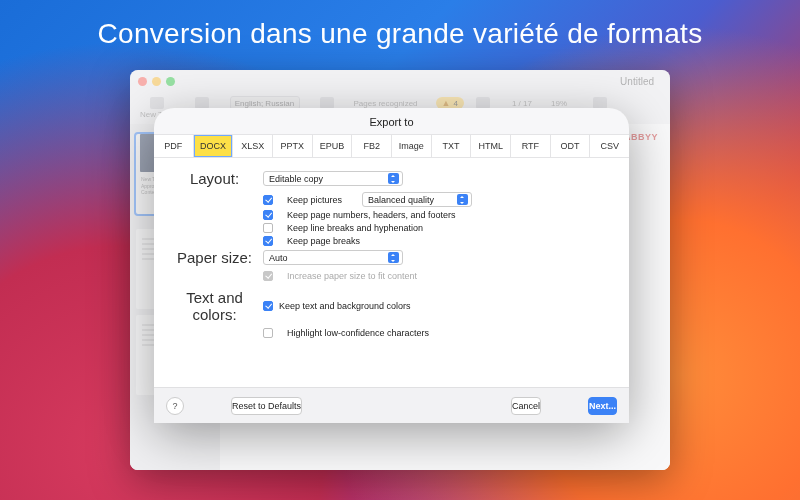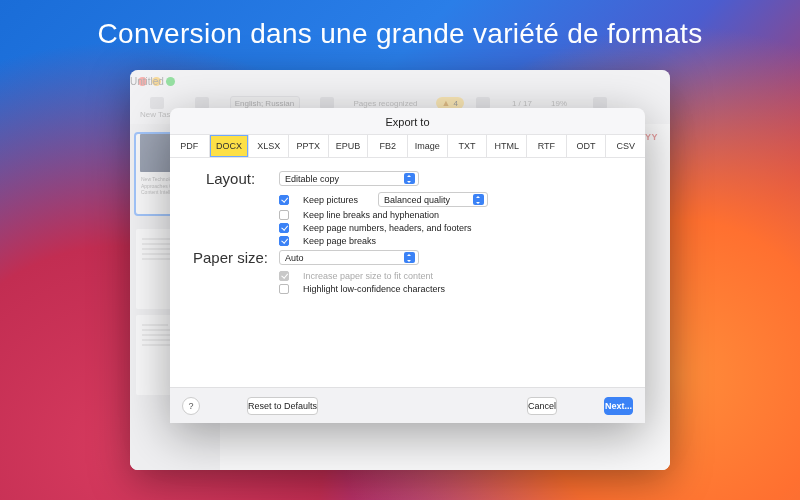--- a/index.html
+++ b/index.html
@@ -23,21 +23,21 @@
     position: absolute; left: 130px; top: 70px; width: 540px; height: 400px;
     background: #f2f2f4; border-radius: 8px; box-shadow: 0 10px 40px rgba(0,0,0,.35);
     overflow: hidden;
   }
   .dim-overlay { position:absolute; inset:0; background:rgba(242,242,244,.55); pointer-events:none; z-index:1; }
 
   .titlebar { height: 22px; display:flex; align-items:center; padding:0 8px; position:relative; }
   .traffic { display:flex; gap:5px; }
   .dot { width:9px; height:9px; border-radius:50%; }
   .dot.r{background:#ff5f57}.dot.y{background:#ffbd2e}.dot.g{background:#28c940}
-  .win-title { position:absolute; left:0; right:0; text-align:left; font-size:10px; color:#666; }
+  .win-title { position:absolute; left:0; right:16px; text-align:right; font-size:10px; color:#666; }
 
   .toolbar { height:32px; display:flex; align-items:center; gap:8px; padding:0 10px; font-size:8px; color:#888; }
   .tb-item { display:flex; flex-direction:column; align-items:center; gap:1px; }
   .tb-icon { width:14px; height:12px; background:#d0d0d4; border-radius:2px; }
   .tb-lang { min-width:70px; height:14px; background:#eaeaec; border:1px solid #d0d0d4; border-radius:3px; font-size:8px; color:#666; display:flex; align-items:center; padding:0 4px; }
   .badge { background:#ffd666; border-radius:7px; padding:1px 6px; font-size:8px; color:#333; display:flex; align-items:center; gap:3px; }
   .warn { color:#c87a00; font-size:9px; }
 
   .app-body { display:flex; height:calc(100% - 54px); }
   .sidebar { width:90px; background:#ececee; padding:6px; display:flex; flex-direction:column; gap:6px; overflow:hidden; }
@@ -47,22 +47,22 @@
   .thumb1 .hero { height:38px; background:linear-gradient(135deg,#3a4a6a,#1a2a4a); margin:4px; border-radius:1px; }
   .thumb1 .txt { font-size:5px; color:#888; padding:0 5px; line-height:1.3; }
   .thumb-num { font-size:7px; color:#666; text-align:center; margin-top:2px; }
   .thumb2,.thumb3 { height:80px; padding:6px; }
   .thumb2 .line,.thumb3 .line { height:2px; background:#ddd; margin:3px 0; }
   .content { flex:1; background:#fff; position:relative; }
   .content-logo { position:absolute; right:12px; top:8px; font-size:9px; font-weight:bold; color:#d03030; letter-spacing:.5px; }
 
   
   .dialog {
-    position:absolute; left:170px; top:108px; width:475px; height:315px;
-    background:#f7f7f9; border-radius:8px; box-shadow:0 12px 48px rgba(0,0,0,.35);
+    position:absolute; left:154px; top:108px; width:475px; height:315px;
+    background:#f7f7f9; border-radius:20px; box-shadow:0 12px 48px rgba(0,0,0,.35);
     z-index:5; display:flex; flex-direction:column;
   }
   .dialog-title { text-align:center; font-size:11px; font-weight:500; color:#222; padding:8px 0 6px; }
 
   .format-tabs { display:flex; background:#fff; border-top:1px solid #e4e4e6; border-bottom:1px solid #e4e4e6; }
   .format-tabs .tab { flex:1; text-align:center; font-size:9px; color:#333; padding:6px 0; border-right:1px solid #e4e4e6; cursor:pointer; }
   .format-tabs .tab:last-child { border-right:none; }
   .format-tabs .tab.active { background:#fde047; box-shadow: inset 0 0 0 1px #6fa8ff; }
 
   .dialog-body { flex:1; background:#fff; padding:12px 18px 8px; font-size:9px; color:#222; overflow:auto; }
@@ -213,45 +213,50 @@
 
     <div class="chk-row">
       <span class="chk on"></span>
       <span>Keep pictures</span>
       <div class="select" style="max-width:110px;margin-left:6px">
         <span>Balanced quality</span>
         <span class="arrows"></span>
       </div>
     </div>
     <div class="chk-row">
+      <span class="chk on"></span>
+      <span>Keep page numbers, headers, and footers</span>
+    </div>
+    <div class="chk-row">
       <span class="chk"></span>
       <span>Keep line breaks and hyphenation</span>
-    </div>
-    <div class="chk-row">
-      <span class="chk on"></span>
-      <span>Keep page numbers, headers, and footers</span>
     </div>
     <div class="chk-row">
       <span class="chk on"></span>
       <span>Keep page breaks</span>
     </div>
 
 
     <div class="row">
       <div class="label-col">Paper size:</div>
       <div class="select">
         <span>Auto</span>
         <span class="arrows"></span>
       </div>
     </div>
     <div class="chk-row disabled">
       <span class="chk on" style="background:#c8c8c8;border-color:#c8c8c8"></span>
       <span>Increase paper size to fit content</span>
     </div>
 
+    <div class="row" style="margin-top:8px">
+      <div class="label-col">Text and colors:</div>
+      <span class="chk on"></span>
+      <span>Keep text and background colors</span>
+    </div>
     <div class="chk-row">
       <span class="chk"></span>
       <span>Highlight low-confidence characters</span>
     </div>
   </div>
 
   <div class="dialog-footer">
     <div class="help-btn">?</div>
     <div class="btn">Reset to Defaults</div>
     <div class="spacer"></div>

